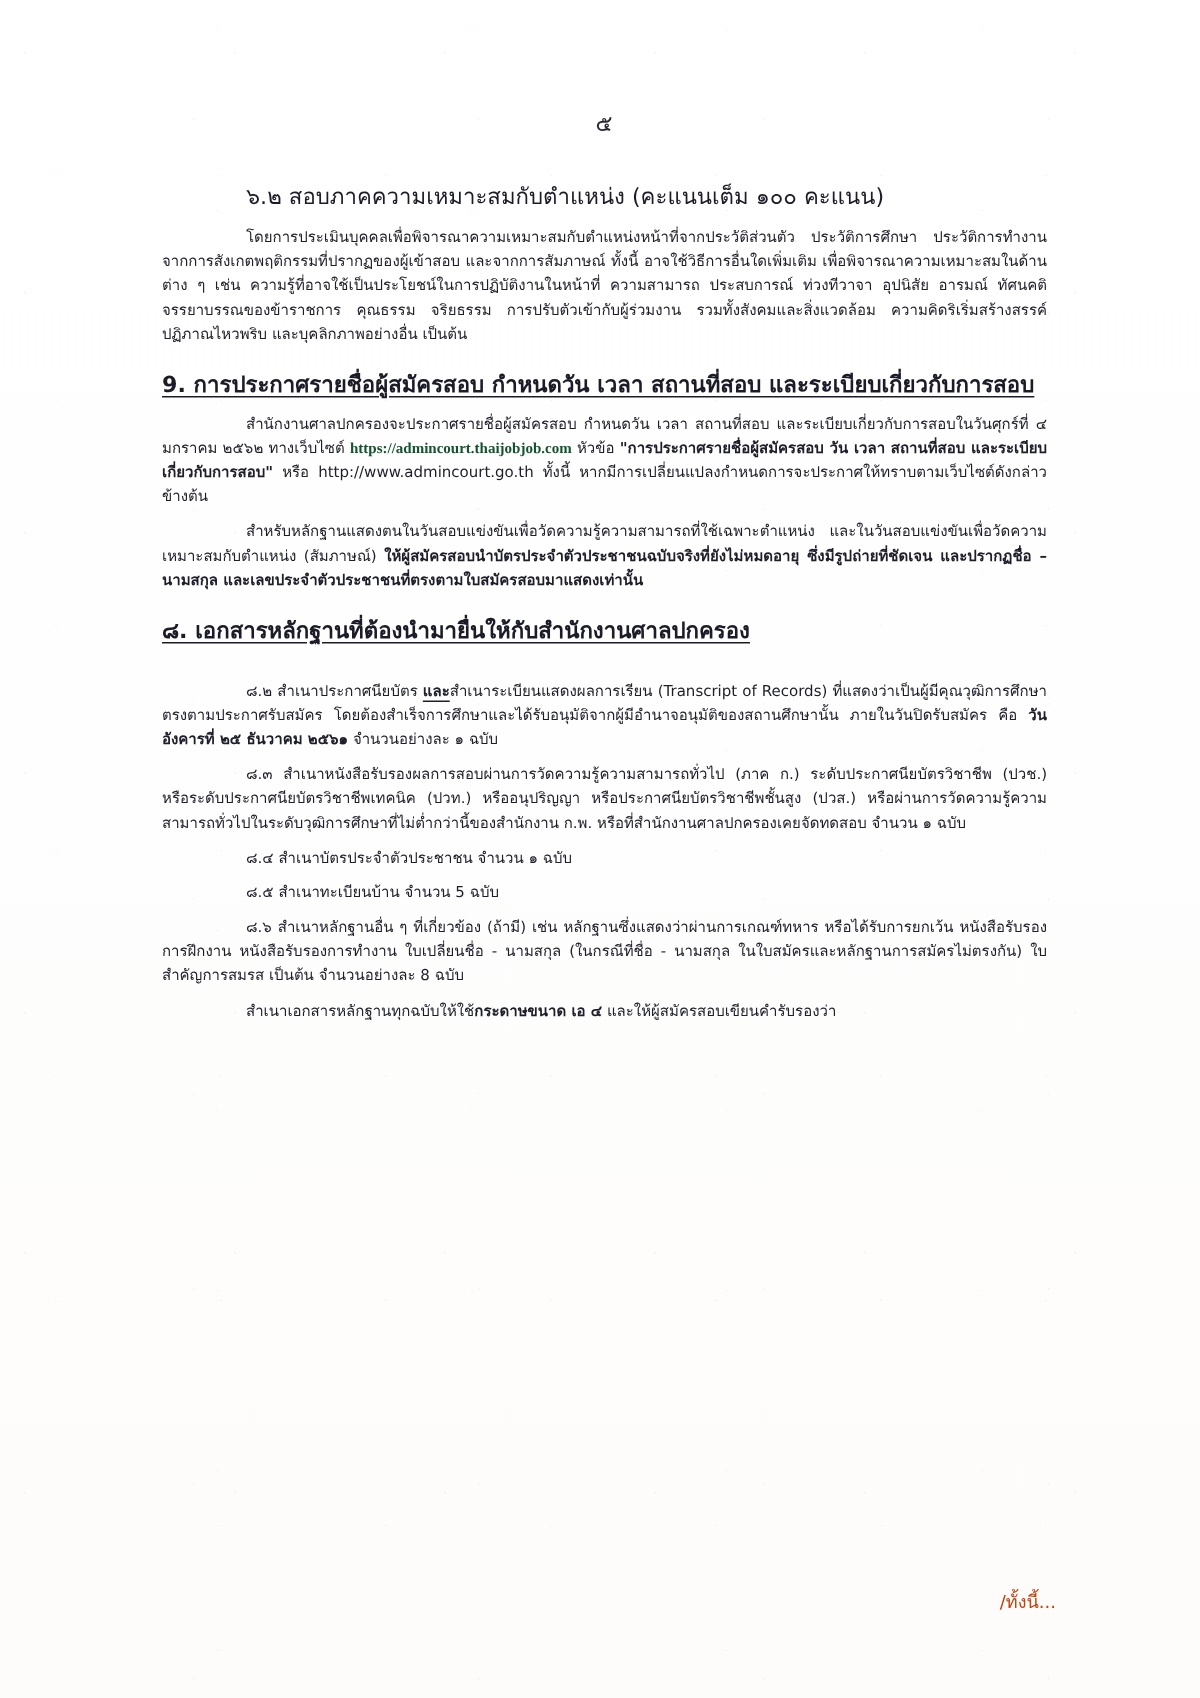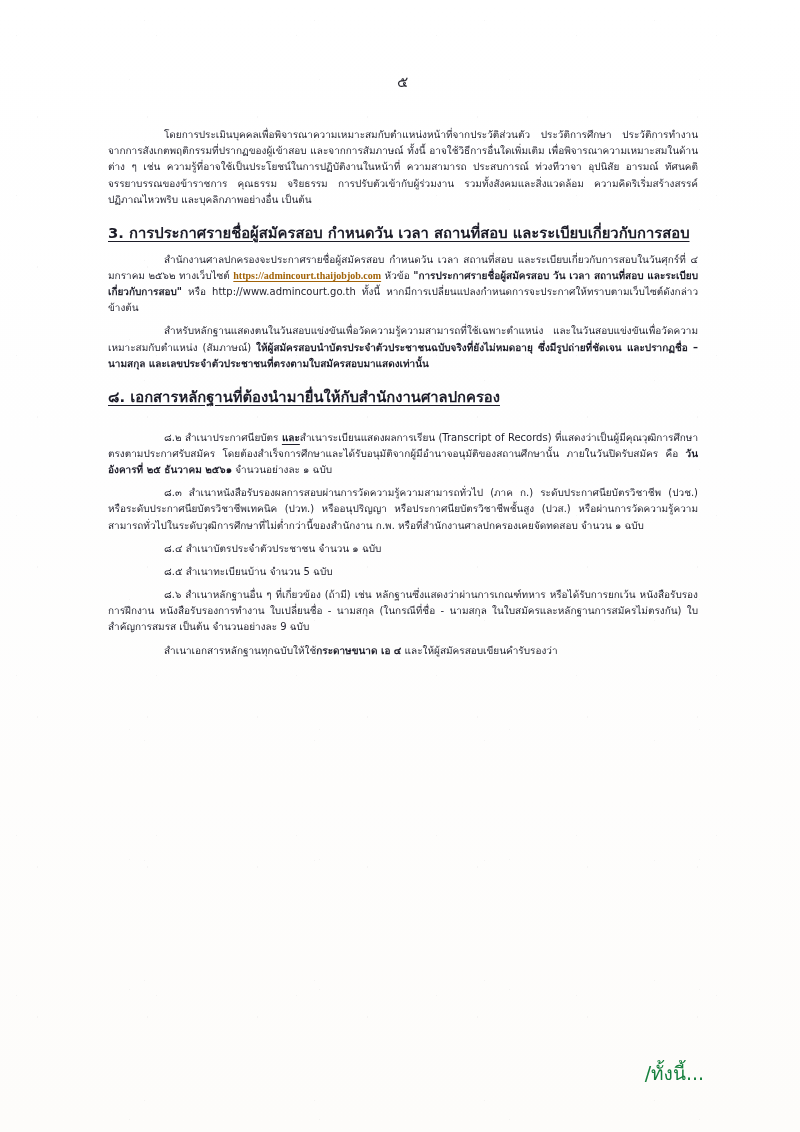--- a/index.html
+++ b/index.html
@@ -61,33 +61,32 @@
     font-weight: 600;
   }
   .heading-row {
     font-size: 14.8px;
     line-height: 1.62;
     color: #1c1c28;
   }
   .bold { font-weight: 700; }
   .ul { text-decoration: underline; text-underline-offset: 3px; }
   .link {
-    text-decoration: underline;
     text-underline-offset: 2px;
-    color: #a16207;
+    color: #14532d;
   }
   .latin {
     font-family: "Liberation Serif", serif;
   }
   .footer-note {
     position: absolute;
     right: 96px;
     top: 1058px;
-    font-size: 19px;
-    color: #15803d;
+    font-size: 12px;
+    color: #c2410c;
   }
   .noise {
     position: absolute;
     inset: 0;
     pointer-events: none;
     opacity: 0.035;
     background-image:
       radial-gradient(circle at 12% 22%, #000 0.6px, transparent 0.7px),
       radial-gradient(circle at 68% 61%, #000 0.5px, transparent 0.6px),
       radial-gradient(circle at 34% 78%, #000 0.5px, transparent 0.6px),
@@ -98,26 +97,27 @@
 </head>
 <body>
 
 <div class="page">
   <div class="paper"></div>
 
   <div class="content">
 
     <div class="page-number">๕</div>
 
+    <p class="indent heading-row">๖.๒ สอบภาคความเหมาะสมกับตำแหน่ง (คะแนนเต็ม ๑๐๐ คะแนน)</p>
     <div class="gap-s"></div>
     <p class="indent">โดยการประเมินบุคคลเพื่อพิจารณาความเหมาะสมกับตำแหน่งหน้าที่จากประวัติส่วนตัว ประวัติการศึกษา ประวัติการทำงาน จากการสังเกตพฤติกรรมที่ปรากฏของผู้เข้าสอบ และจากการสัมภาษณ์ ทั้งนี้ อาจใช้วิธีการอื่นใดเพิ่มเติม เพื่อพิจารณาความเหมาะสมในด้านต่าง ๆ เช่น ความรู้ที่อาจใช้เป็นประโยชน์ในการปฏิบัติงานในหน้าที่ ความสามารถ ประสบการณ์ ท่วงทีวาจา อุปนิสัย อารมณ์ ทัศนคติ จรรยาบรรณของข้าราชการ คุณธรรม จริยธรรม การปรับตัวเข้ากับผู้ร่วมงาน รวมทั้งสังคมและสิ่งแวดล้อม ความคิดริเริ่มสร้างสรรค์ ปฏิภาณไหวพริบ และบุคลิกภาพอย่างอื่น เป็นต้น</p>
 
     <div class="gap-m"></div>
 
-    <p class="heading">3. การประกาศรายชื่อผู้สมัครสอบ กำหนดวัน เวลา สถานที่สอบ และระเบียบเกี่ยวกับการสอบ</p>
+    <p class="heading">9. การประกาศรายชื่อผู้สมัครสอบ กำหนดวัน เวลา สถานที่สอบ และระเบียบเกี่ยวกับการสอบ</p>
     <div class="gap-s"></div>
 
     <p class="indent">
       <span>สำนักงานศาลปกครองจะประกาศรายชื่อผู้สมัครสอบ กำหนดวัน เวลา สถานที่สอบ และระเบียบเกี่ยวกับการสอบในวันศุกร์ที่ ๔ มกราคม ๒๕๖๒ ทางเว็บไซต์ </span><span class="link bold latin">https://admincourt.thaijobjob.com</span><span> หัวข้อ </span><span class="bold">"การประกาศรายชื่อผู้สมัครสอบ วัน เวลา สถานที่สอบ และระเบียบเกี่ยวกับการสอบ"</span><span> หรือ http://www.admincourt.go.th ทั้งนี้ หากมีการเปลี่ยนแปลงกำหนดการจะประกาศให้ทราบตามเว็บไซต์ดังกล่าวข้างต้น</span>
     </p>
 
     <div class="gap-s"></div>
 
     <p class="indent">
       <span>สำหรับหลักฐานแสดงตนในวันสอบแข่งขันเพื่อวัดความรู้ความสามารถที่ใช้เฉพาะตำแหน่ง และในวันสอบแข่งขันเพื่อวัดความเหมาะสมกับตำแหน่ง (สัมภาษณ์) </span><span class="bold">ให้ผู้สมัครสอบนำบัตรประจำตัวประชาชนฉบับจริงที่ยังไม่หมดอายุ ซึ่งมีรูปถ่ายที่ชัดเจน และปรากฏชื่อ – นามสกุล และเลขประจำตัวประชาชนที่ตรงตามใบสมัครสอบมาแสดงเท่านั้น</span>
@@ -140,21 +140,21 @@
 
     <p class="indent">๘.๓ สำเนาหนังสือรับรองผลการสอบผ่านการวัดความรู้ความสามารถทั่วไป (ภาค ก.) ระดับประกาศนียบัตรวิชาชีพ (ปวช.) หรือระดับประกาศนียบัตรวิชาชีพเทคนิค (ปวท.) หรืออนุปริญญา หรือประกาศนียบัตรวิชาชีพชั้นสูง (ปวส.) หรือผ่านการวัดความรู้ความสามารถทั่วไปในระดับวุฒิการศึกษาที่ไม่ต่ำกว่านี้ของสำนักงาน ก.พ. หรือที่สำนักงานศาลปกครองเคยจัดทดสอบ จำนวน ๑ ฉบับ</p>
     <div class="gap-s"></div>
 
     <p class="indent">๘.๔ สำเนาบัตรประจำตัวประชาชน จำนวน ๑ ฉบับ</p>
     <div class="gap-s"></div>
 
     <p class="indent">๘.๕ สำเนาทะเบียนบ้าน จำนวน 5 ฉบับ</p>
     <div class="gap-s"></div>
 
-    <p class="indent">๘.๖ สำเนาหลักฐานอื่น ๆ ที่เกี่ยวข้อง (ถ้ามี) เช่น หลักฐานซึ่งแสดงว่าผ่านการเกณฑ์ทหาร หรือได้รับการยกเว้น หนังสือรับรองการฝึกงาน หนังสือรับรองการทำงาน ใบเปลี่ยนชื่อ - นามสกุล (ในกรณีที่ชื่อ - นามสกุล ในใบสมัครและหลักฐานการสมัครไม่ตรงกัน) ใบสำคัญการสมรส เป็นต้น จำนวนอย่างละ 9 ฉบับ</p>
+    <p class="indent">๘.๖ สำเนาหลักฐานอื่น ๆ ที่เกี่ยวข้อง (ถ้ามี) เช่น หลักฐานซึ่งแสดงว่าผ่านการเกณฑ์ทหาร หรือได้รับการยกเว้น หนังสือรับรองการฝึกงาน หนังสือรับรองการทำงาน ใบเปลี่ยนชื่อ - นามสกุล (ในกรณีที่ชื่อ - นามสกุล ในใบสมัครและหลักฐานการสมัครไม่ตรงกัน) ใบสำคัญการสมรส เป็นต้น จำนวนอย่างละ 8 ฉบับ</p>
     <div class="gap-s"></div>
 
     <p class="indent">
       <span>สำเนาเอกสารหลักฐานทุกฉบับให้ใช้</span><span class="bold">กระดาษขนาด เอ ๔</span><span> และให้ผู้สมัครสอบเขียนคำรับรองว่า </span>
     </p>
 
   </div>
 
   <div class="footer-note">/ทั้งนี้...</div>
 

